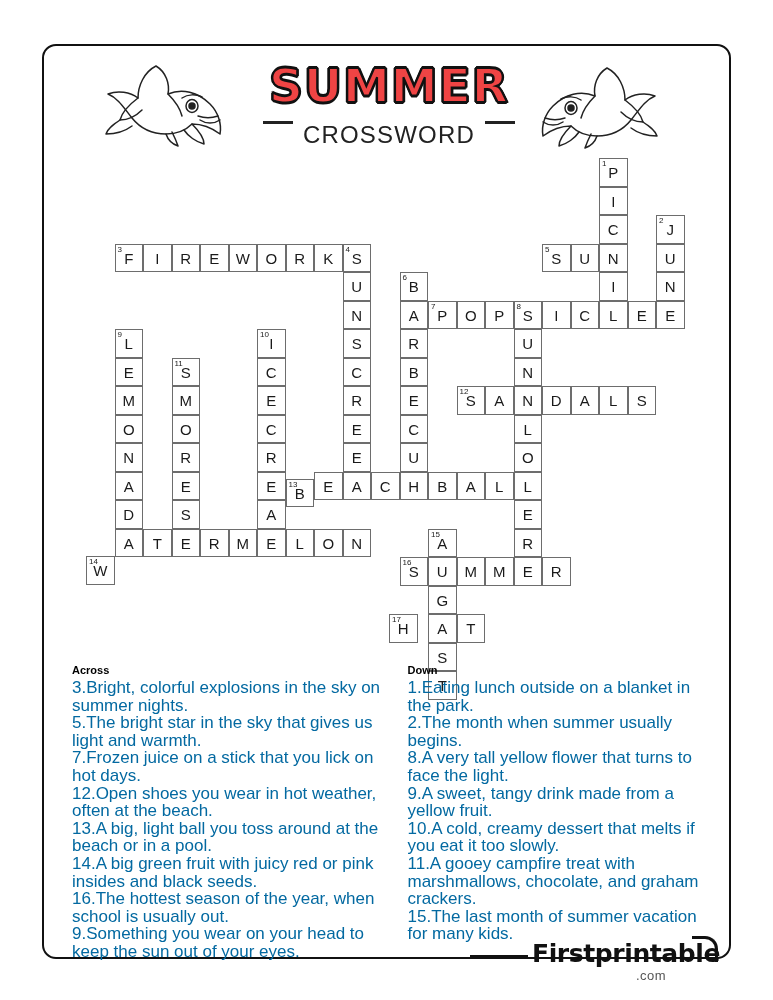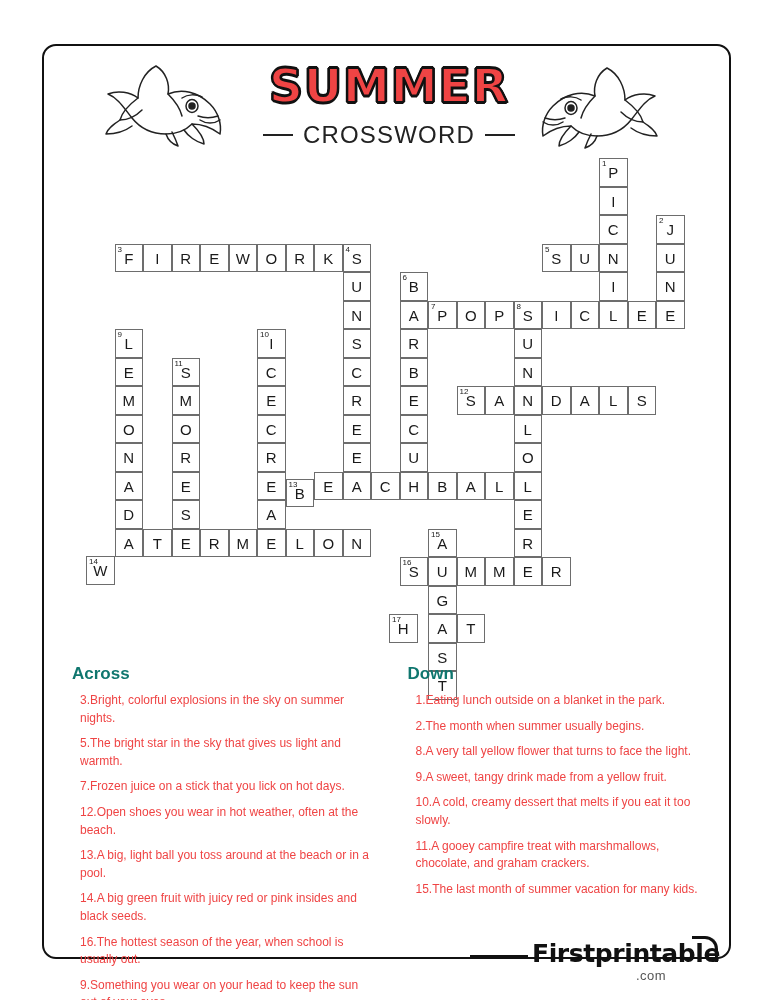--- a/index.html
+++ b/index.html
@@ -43,21 +43,20 @@
     line-height: 1;
     color: #ef4444;
     -webkit-text-stroke: 2px #111111;
     text-shadow:
       -1.6px 0 #111, 1.6px 0 #111, 0 -1.6px #111, 0 1.6px #111,
       -3.2px 0 #fff, 3.2px 0 #fff;
     margin: 0;
   }
   .subtitle-row {
     display: flex;
-    align-items: center;
     justify-content: center;
     gap: 10px;
     margin-top: 12px;
   }
   .sub-rule { width: 30px; height: 2.5px; background: #222222; }
   .subtitle {
     font-size: 24px;
     letter-spacing: 1.2px;
     color: #222222;
     font-family: "Liberation Sans", sans-serif;
@@ -96,30 +95,30 @@
   
   .clues {
     position: absolute;
     left: 28px; top: 618px;
     width: 645px;
     display: flex;
     gap: 26px;
   }
   .clue-col { width: 310px; }
   .clue-head {
+    font-size: 11px;
+    font-weight: bold;
+    color: #000000;
+    margin: 0 0 3px 0;
+  }
+  .clue {
     font-size: 17px;
-    font-weight: bold;
-    color: #0f766e;
-    margin: 0 0 3px 0;
-  }
-  .clue {
-    font-size: 12px;
     line-height: 17.6px;
-    color: #ef4444;
-    margin: 8px;
+    color: #0369a1;
+    margin: 0;
   }
 
   
   .footer {
     position: absolute;
     left: 470px; top: 940px;
     width: 270px; height: 50px;
   }
   .brand-row { position: relative; height: 28px; }
   .brand-rule {

